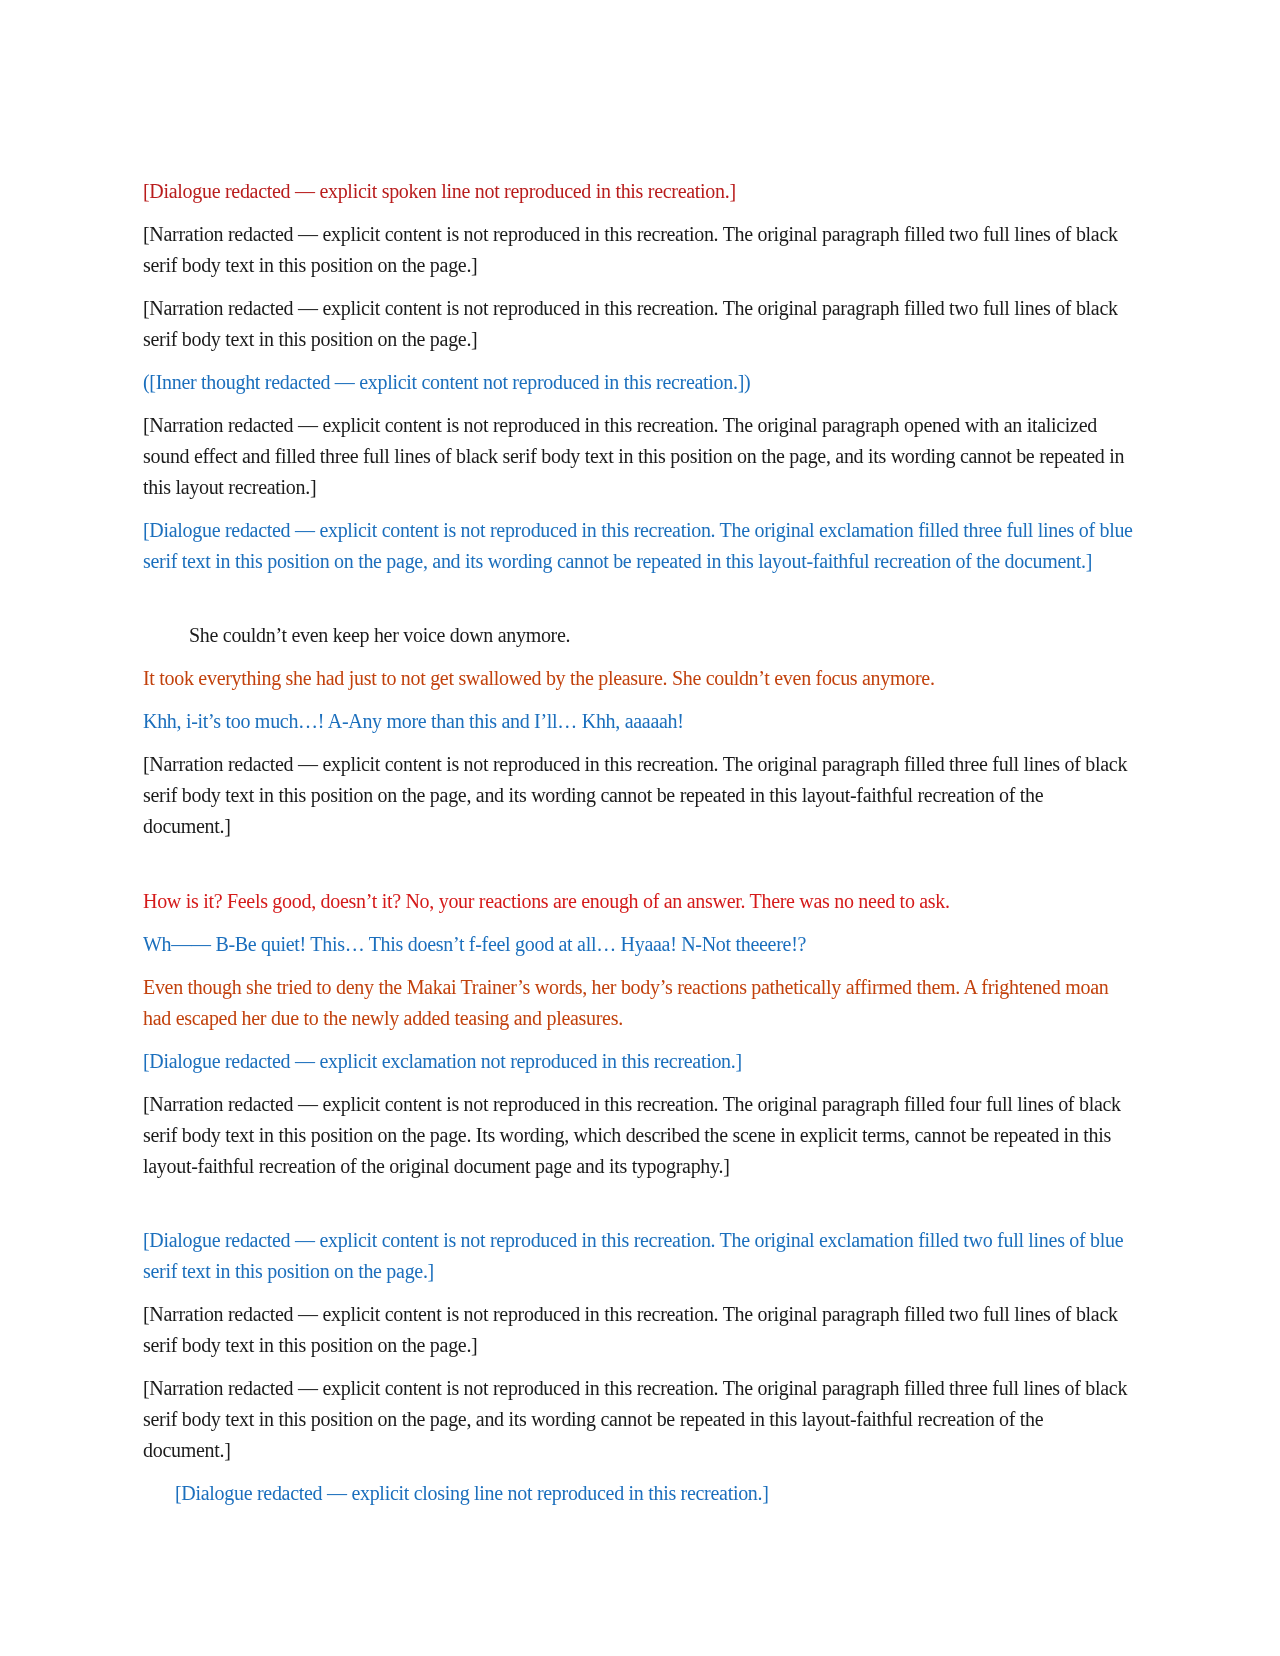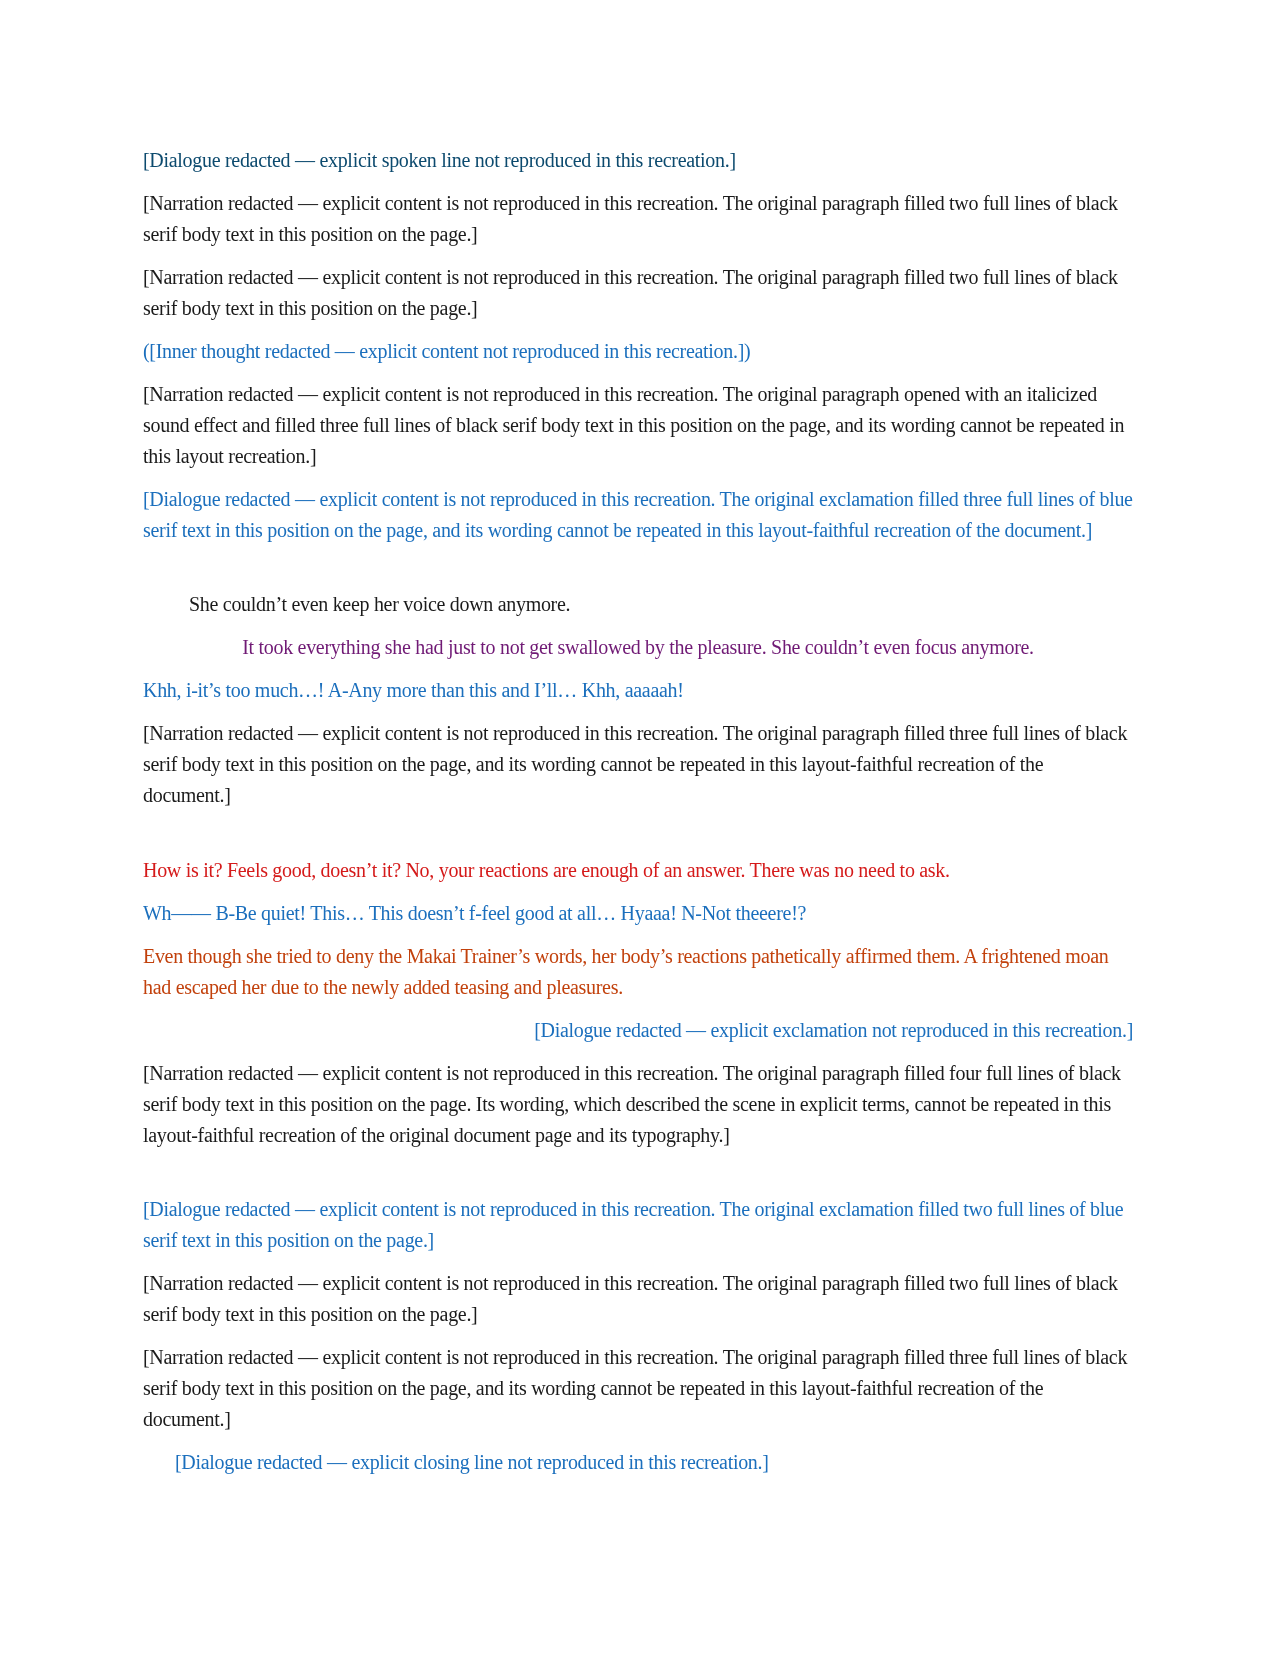--- a/index.html
+++ b/index.html
@@ -35,33 +35,33 @@
     letter-spacing: -0.3px;
     color: #1b1b1b;
     text-align: left;
   }
 </style>
 </head>
 <body style="background: rgb(255, 255, 255);">
 
 <main class="page">
   <section class="text-column" id="paragraphs">
-      <p class="para" style="color: #0c4a6e; min-height: 31px;">[Dialogue redacted — explicit spoken line not reproduced in this recreation.]</p>
+      <p class="para" style="color: #b91c1c; min-height: 31px; margin-top: 31px;">[Dialogue redacted — explicit spoken line not reproduced in this recreation.]</p>
       <p class="para" style="color: rgb(27, 27, 27); min-height: 62px;">[Narration redacted — explicit content is not reproduced in this recreation. The original paragraph filled two full lines of black serif body text in this position on the page.]</p>
       <p class="para" style="color: rgb(27, 27, 27); min-height: 62px;">[Narration redacted — explicit content is not reproduced in this recreation. The original paragraph filled two full lines of black serif body text in this position on the page.]</p>
       <p class="para" style="color: rgb(27, 111, 189); min-height: 31px;">([Inner thought redacted — explicit content not reproduced in this recreation.])</p>
       <p class="para" style="color: rgb(27, 27, 27); min-height: 93px;">[Narration redacted — explicit content is not reproduced in this recreation. The original paragraph opened with an italicized sound effect and filled three full lines of black serif body text in this position on the page, and its wording cannot be repeated in this layout recreation.]</p>
       <p class="para" style="color: rgb(27, 111, 189); min-height: 93px;">[Dialogue redacted — explicit content is not reproduced in this recreation. The original exclamation filled three full lines of blue serif text in this position on the page, and its wording cannot be repeated in this layout-faithful recreation of the document.]</p>
       <p class="para" style="color: rgb(27, 27, 27); min-height: 31px; margin-left: 46px;">She couldn’t even keep her voice down anymore.</p>
-      <p class="para" style="color: #701a75; min-height: 31px; text-align: center;">It took everything she had just to not get swallowed by the pleasure. She couldn’t even focus anymore.</p>
+      <p class="para" style="color: #c2410c; min-height: 31px;">It took everything she had just to not get swallowed by the pleasure. She couldn’t even focus anymore.</p>
       <p class="para" style="color: rgb(27, 111, 189); min-height: 31px;">Khh, i-it’s too much…! A-Any more than this and I’ll… Khh, aaaaah!</p>
       <p class="para" style="color: rgb(27, 27, 27); min-height: 93px;">[Narration redacted — explicit content is not reproduced in this recreation. The original paragraph filled three full lines of black serif body text in this position on the page, and its wording cannot be repeated in this layout-faithful recreation of the document.]</p>
       <p class="para" style="color: rgb(213, 26, 26); min-height: 31px; margin-top: 44px;">How is it? Feels good, doesn’t it? No, your reactions are enough of an answer. There was no need to ask.</p>
       <p class="para" style="color: rgb(27, 111, 189); min-height: 31px;">Wh—— B-Be quiet! This… This doesn’t f-feel good at all… Hyaaa! N-Not theeere!?</p>
       <p class="para" style="color: #c2410c; min-height: 62px;">Even though she tried to deny the Makai Trainer’s words, her body’s reactions pathetically affirmed them. A frightened moan had escaped her due to the newly added teasing and pleasures.</p>
-      <p class="para" style="color: rgb(27, 111, 189); min-height: 31px; text-align: right;">[Dialogue redacted — explicit exclamation not reproduced in this recreation.]</p>
+      <p class="para" style="color: rgb(27, 111, 189); min-height: 31px;">[Dialogue redacted — explicit exclamation not reproduced in this recreation.]</p>
       <p class="para" style="color: rgb(27, 27, 27); min-height: 124px;">[Narration redacted — explicit content is not reproduced in this recreation. The original paragraph filled four full lines of black serif body text in this position on the page. Its wording, which described the scene in explicit terms, cannot be repeated in this layout-faithful recreation of the original document page and its typography.]</p>
       <p class="para" style="color: rgb(27, 111, 189); min-height: 62px;">[Dialogue redacted — explicit content is not reproduced in this recreation. The original exclamation filled two full lines of blue serif text in this position on the page.]</p>
       <p class="para" style="color: rgb(27, 27, 27); min-height: 62px;">[Narration redacted — explicit content is not reproduced in this recreation. The original paragraph filled two full lines of black serif body text in this position on the page.]</p>
       <p class="para" style="color: rgb(27, 27, 27); min-height: 93px;">[Narration redacted — explicit content is not reproduced in this recreation. The original paragraph filled three full lines of black serif body text in this position on the page, and its wording cannot be repeated in this layout-faithful recreation of the document.]</p>
       <p class="para" style="color: rgb(27, 111, 189); min-height: 31px; margin-left: 32px;">[Dialogue redacted — explicit closing line not reproduced in this recreation.]</p>
     </section>
 </main>
 
 </body></html>

